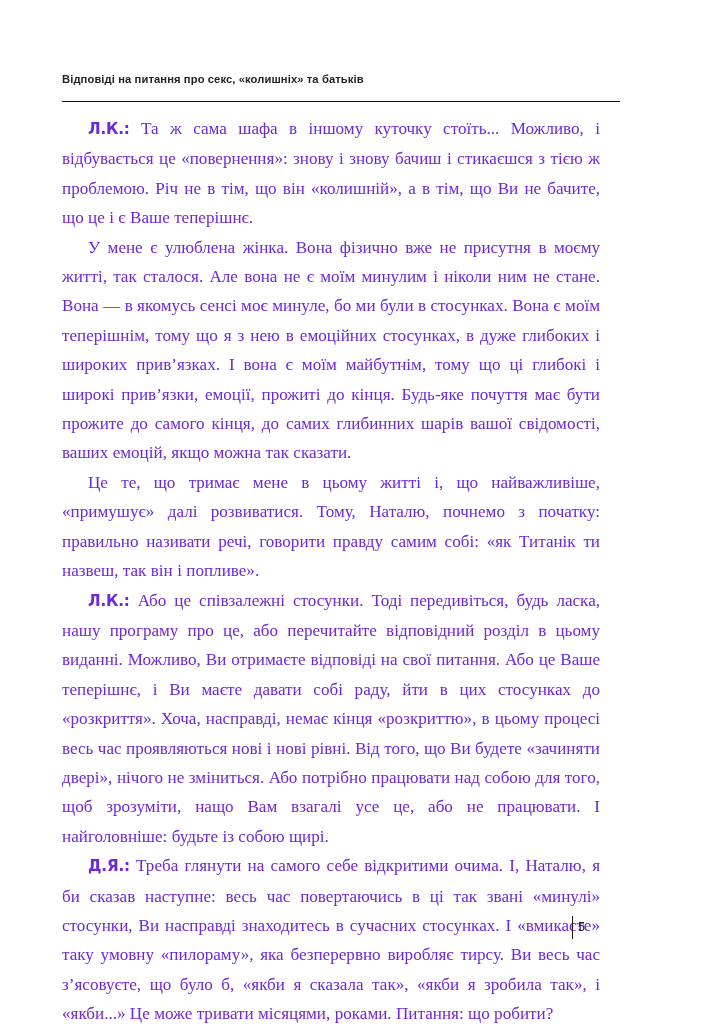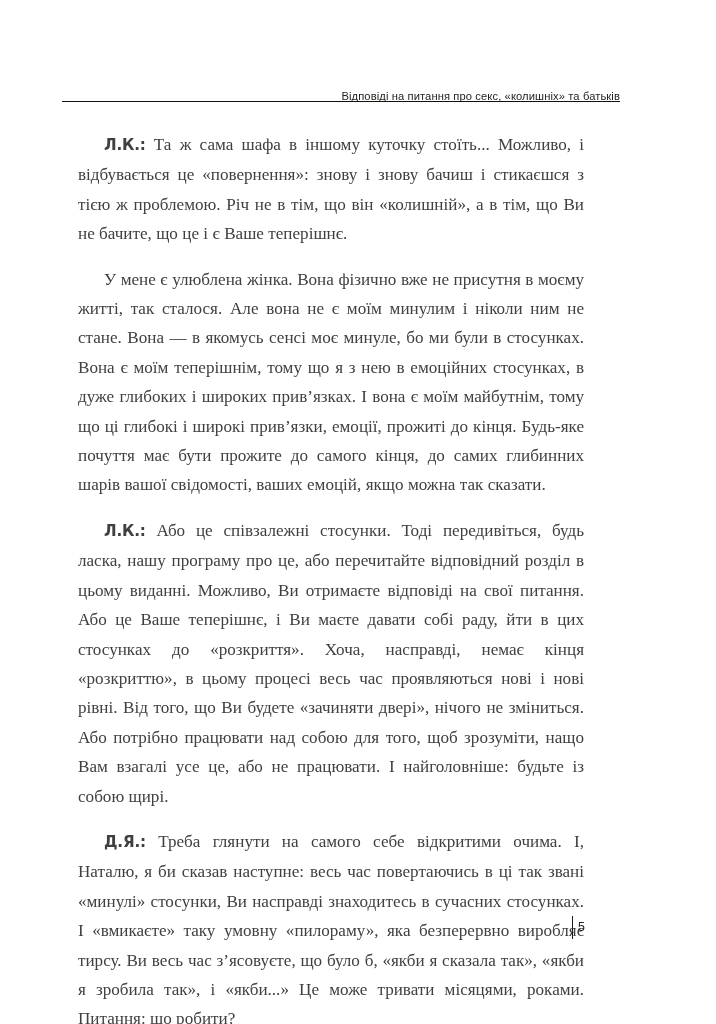--- a/index.html
+++ b/index.html
@@ -22,57 +22,57 @@
     top: 0;
     width: 716px;
     height: 1024px;
     background: #ffffff;
   }
 
   
   .running-head {
     position: absolute;
     left: 62px;
-    top: 89px;
+    top: 72px;
     width: 558px;
-    text-align: right;
     font-family: "Liberation Sans", "DejaVu Sans", sans-serif;
     font-size: 11.2px;
     line-height: 14px;
     letter-spacing: 0.1px;
     color: #24241f;
     white-space: nowrap;
+    font-weight: bold;
   }
 
   .header-rule {
     position: absolute;
     left: 62px;
     top: 101px;
     width: 558px;
     height: 0;
     border-top: 1.6px solid #111111;
   }
 
   
   .text-column {
     position: absolute;
     left: 62px;
     top: 114px;
     width: 538px;
   }
 
   p.para {
-    margin: 16px;
+    margin: 0;
     text-indent: 26px;
     text-align: justify;
     font-size: 17.1px;
     line-height: 29.4px;
     hyphens: manual;
     word-spacing: 0.1px;
-    color: #404040;
+    color: #6d28d9;
   }
 
   .speaker {
     font-family: "DejaVu Sans", "Liberation Sans", sans-serif;
     font-weight: bold;
     font-size: 15.2px;
     letter-spacing: -0.2px;
   }
 
   
@@ -110,20 +110,23 @@
 
     <p class="para">
       <span class="speaker">Л.К.:</span><span> Та ж сама шафа в іншому куточку стоїть... Можливо, і відбувається це «повернення»: знову і знову бачиш і стикаєшся з тією ж проблемою. Річ не в тім, що він «колишній», а в тім, що Ви не бачите, що це і є Ваше теперішнє.</span>
     </p>
 
 
     <p class="para">
       <span>У мене є улюблена жінка. Вона фізично вже не присутня в моєму житті, так сталося. Але вона не є моїм минулим і ніколи ним не стане. Вона — в якомусь сенсі моє минуле, бо ми були в стосунках. Вона є моїм теперішнім, тому що я з нею в емоційних стосунках, в дуже глибоких і широких прив’язках. І вона є моїм майбутнім, тому що ці глибокі і широкі прив’язки, емоції, прожиті до кінця. Будь-яке почуття має бути прожите до самого кінця, до самих глибинних шарів вашої свідомості, ваших емоцій, якщо можна так сказати.</span>
     </p>
 
+    <p class="para">
+      <span>Це те, що тримає мене в цьому житті і, що найважливіше, «примушує» далі розвиватися. Тому, Наталю, почнемо з початку: правильно називати речі, говорити правду самим собі: «як Титанік ти назвеш, так він і попливе».</span>
+    </p>
 
     <p class="para">
       <span class="speaker">Л.К.:</span><span> Або це співзалежні стосунки. Тоді передивіться, будь ласка, нашу програму про це, або перечитайте відповідний розділ в цьому виданні. Можливо, Ви отримаєте відповіді на свої питання. Або це Ваше теперішнє, і Ви маєте давати собі раду, йти в цих стосунках до «розкриття». Хоча, насправді, немає кінця «розкриттю», в цьому процесі весь час проявляються нові і нові рівні. Від того, що Ви будете «зачиняти двері», нічого не зміниться. Або потрібно працювати над собою для того, щоб зрозуміти, нащо Вам взагалі усе це, або не працювати. І найголовніше: будьте із собою щирі.</span>
     </p>
 
     <p class="para">
       <span class="speaker">Д.Я.:</span><span> Треба глянути на самого себе відкритими очима. І, Наталю, я би сказав наступне: весь час повертаючись в ці так звані «минулі» стосунки, Ви насправді знаходитесь в сучасних стосунках. І «вмикаєте» таку умовну «пилораму», яка безперервно виробляє тирсу. Ви весь час з’ясовуєте, що було б, «якби я сказала так», «якби я зробила так», і «якби...» Це може тривати місяцями, роками. Питання: що робити?</span>
     </p>
 
   </div>

